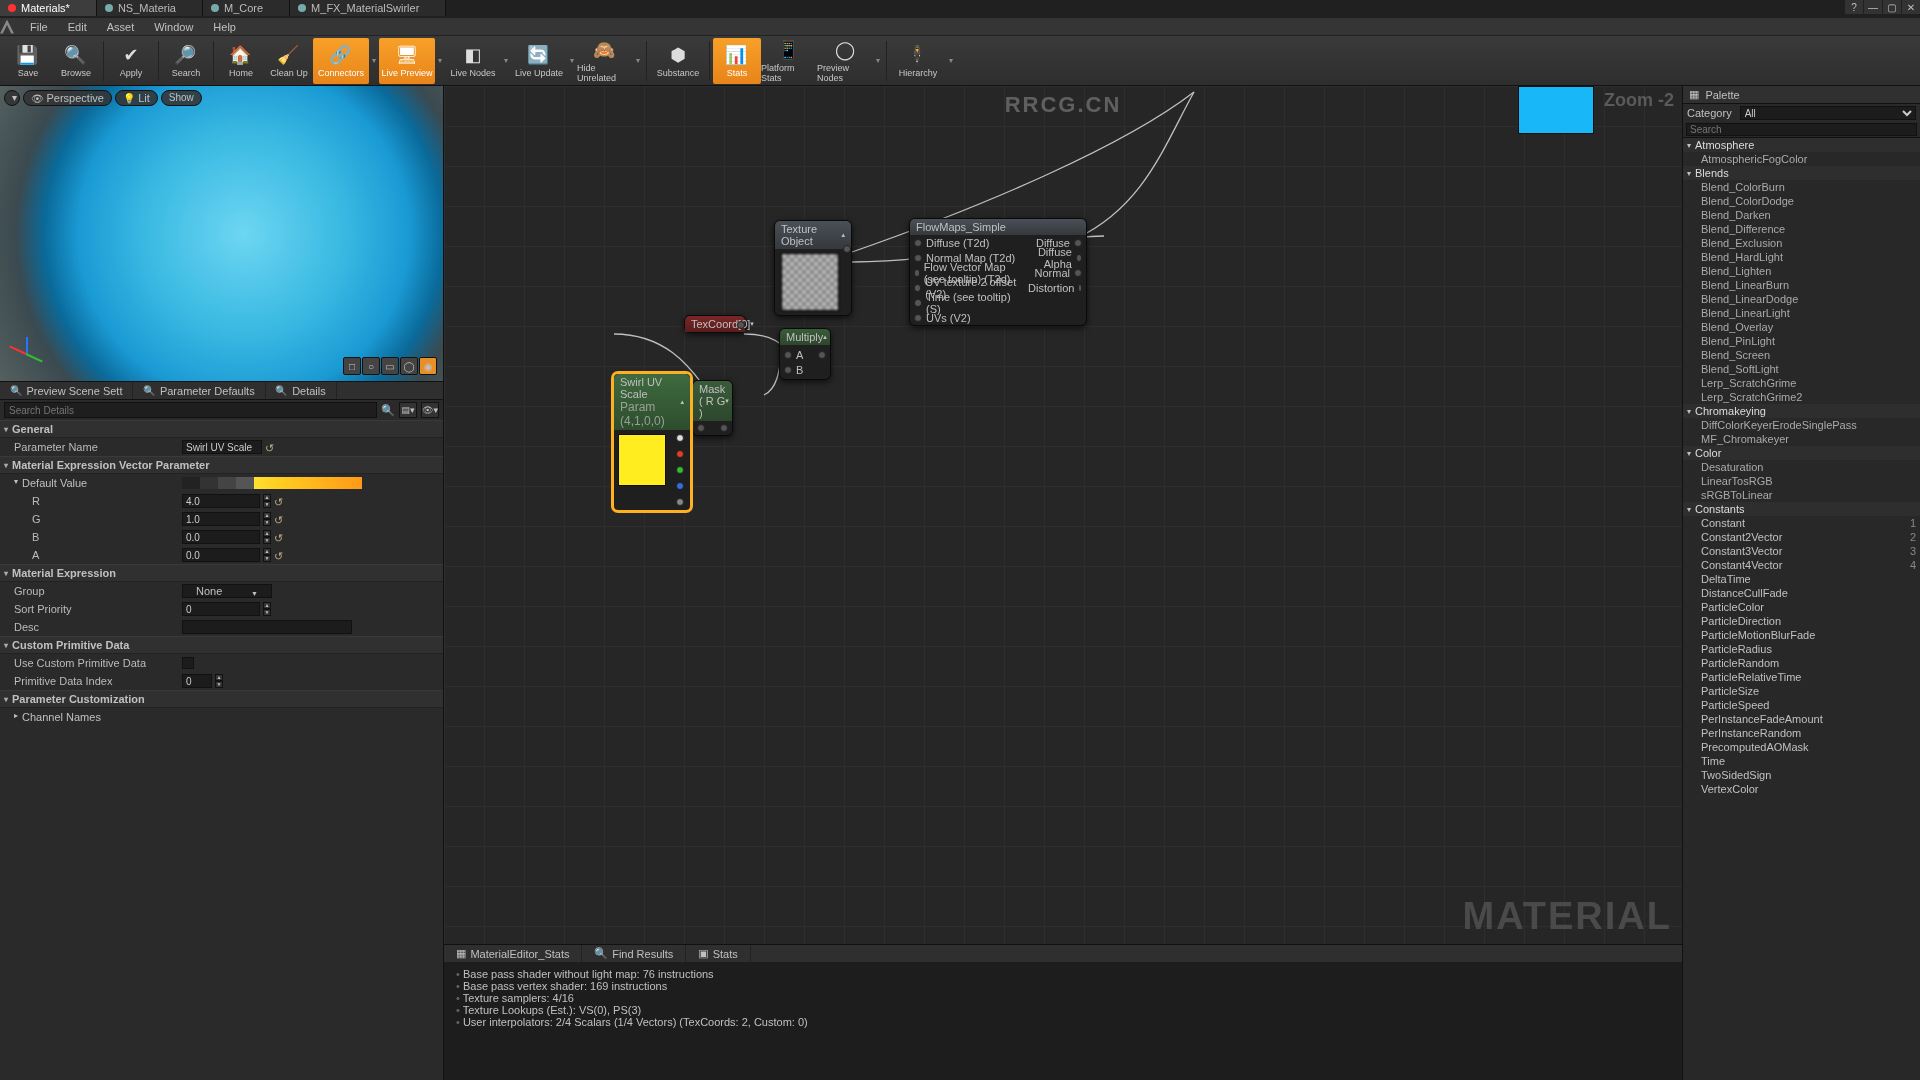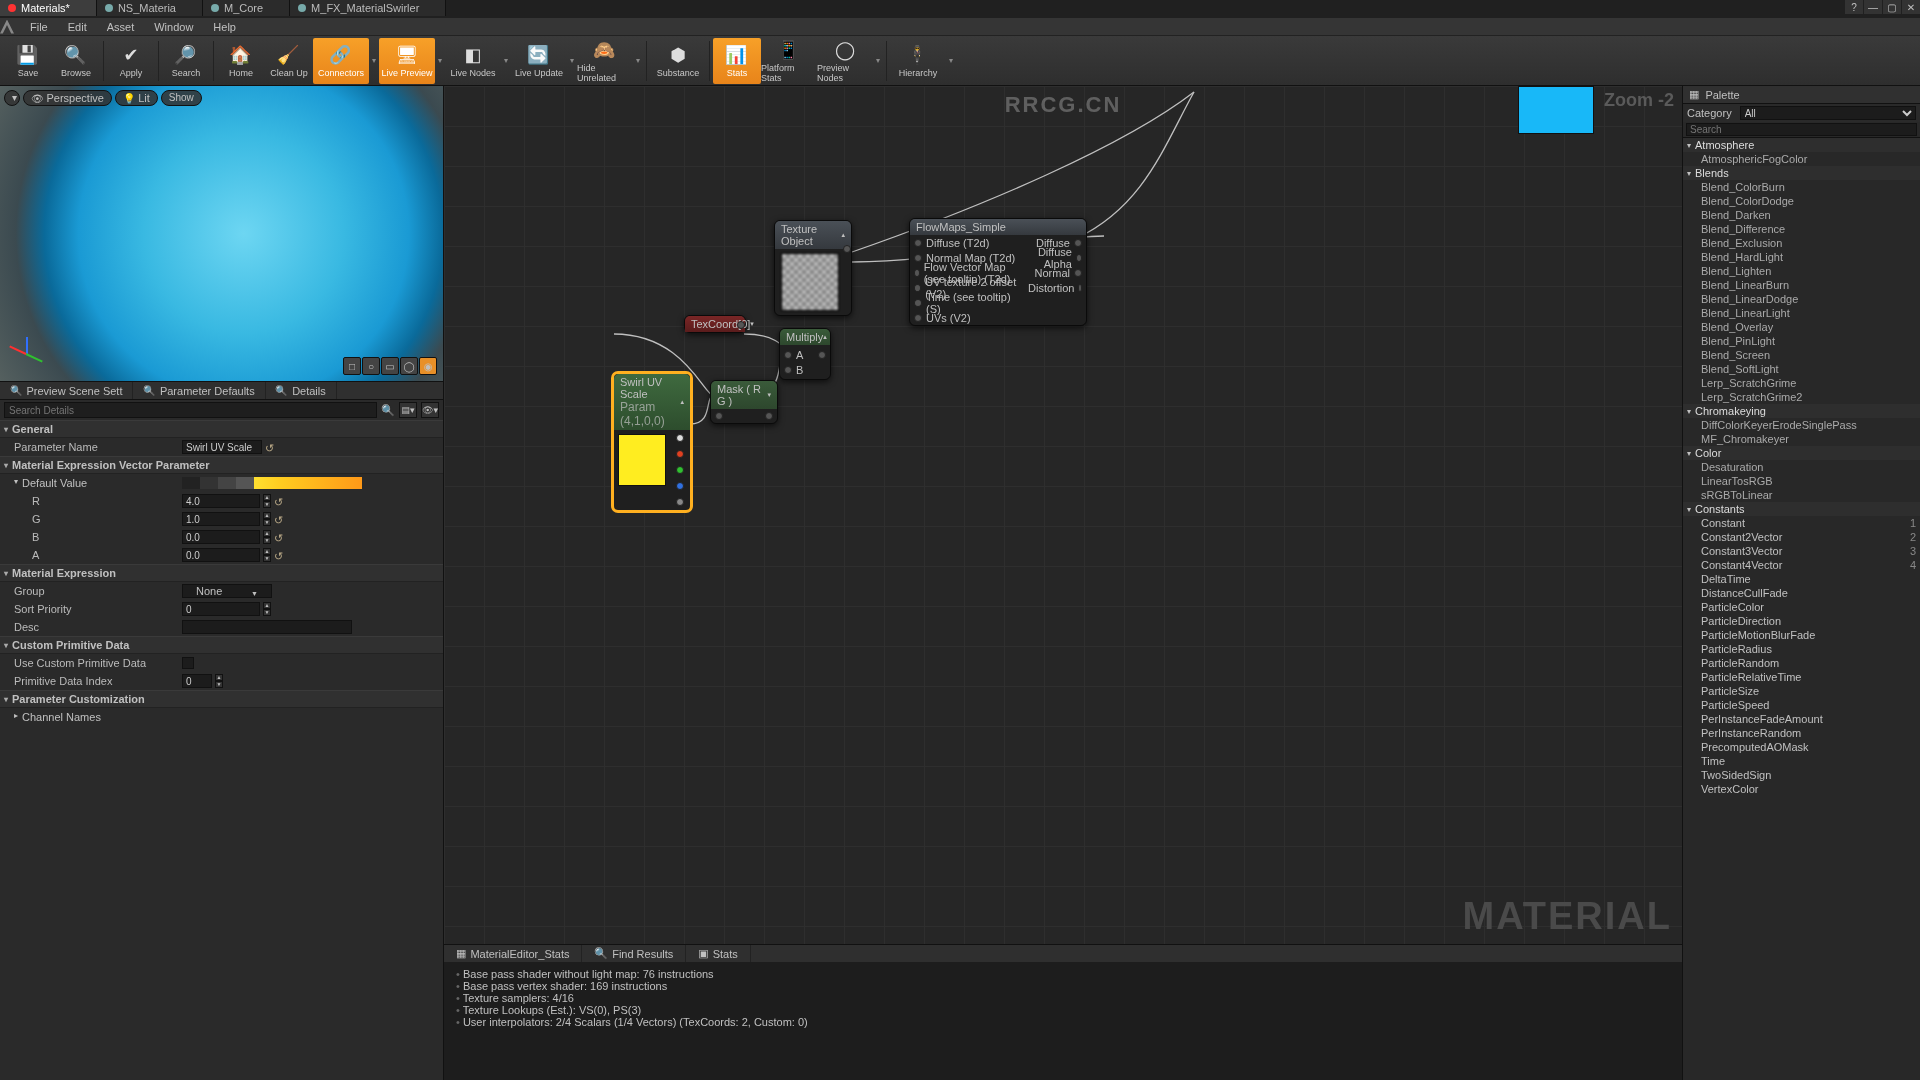--- a/index.html
+++ b/index.html
@@ -507,21 +507,21 @@
                 <span>A</span>
                 <div class="pin out"></div>
               </div>
             <div class="pin-row">
                 <div class="pin"></div>
                 <span>B</span>
               </div>
           </div>
         </div>
 
-        <div class="node" style="left:266px;top:294px;width:68px">
+        <div class="node" style="left:248px;top:294px;width:41px">
           <div class="node-hdr" style="background:linear-gradient(#3a5b3a,#2d472d)">
               <span>Mask ( R G )</span>
               <span class="tri">▾</span>
             </div>
           <div class="pin-row" style="height:14px">
               <div class="pin"></div>
               <div class="pin out"></div>
             </div>
         </div>
 

